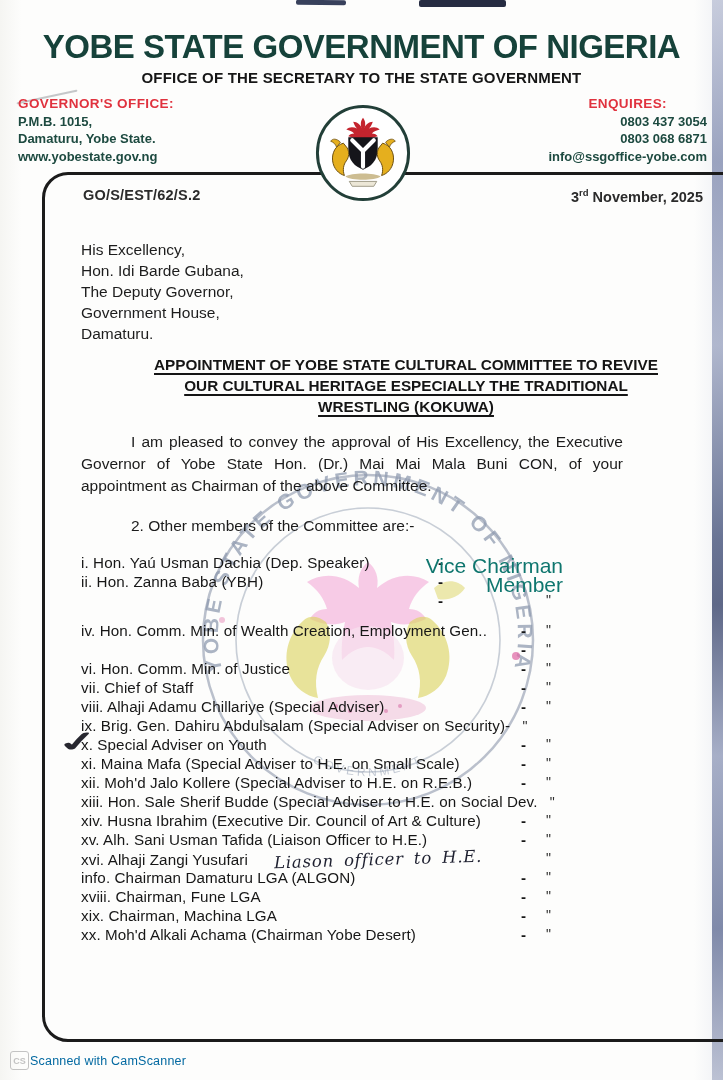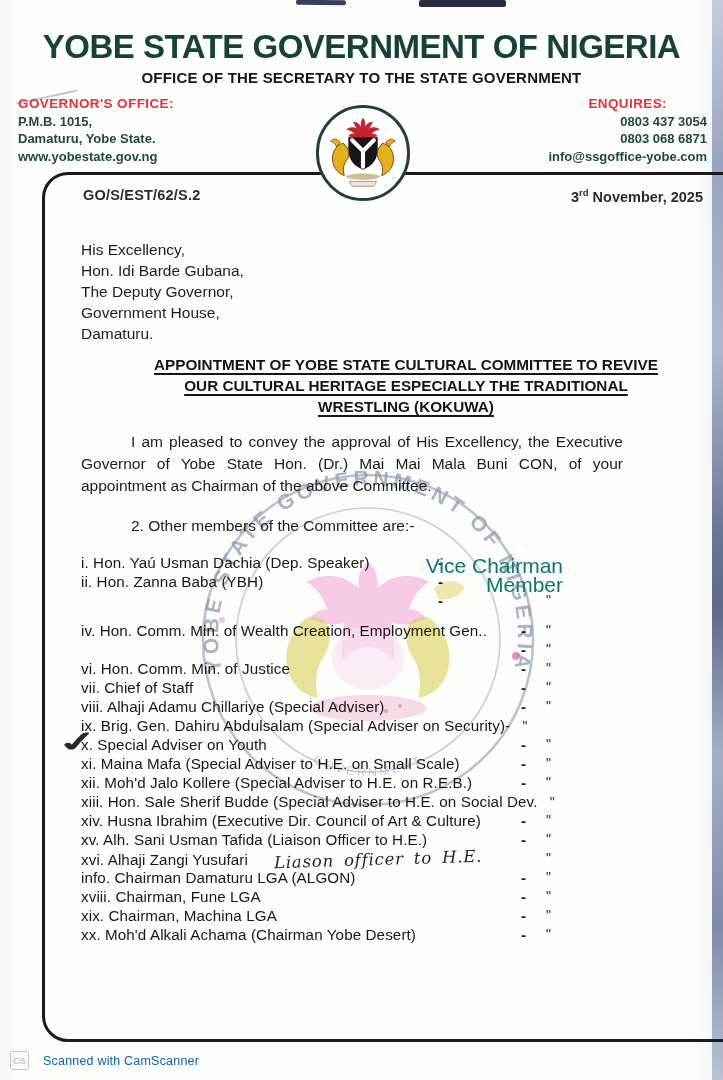--- a/index.html
+++ b/index.html
@@ -49,21 +49,21 @@
   .member-row.named .m-role{position:absolute;left:auto;right:20px;font-size:21px;color:#0f766e;}
   .member-row.inline-role .m-role{position:static;margin-left:8px;}
   .member-row.crossed::before{content:"\2713";position:absolute;left:-24px;top:-8px;font-size:27px;font-weight:bold;color:#15151e;
     transform:scaleX(1.9) rotate(-10deg);transform-origin:left center;opacity:.92;}
   .handwriting{display:inline-block;margin-left:26px;font-family:"DejaVu Serif",serif;font-style:italic;font-size:16.5px;
     color:#1e2030;letter-spacing:.8px;word-spacing:4px;transform:rotate(-1.8deg);}
   .handwriting:empty{display:none;}
   
   .seal{position:absolute;left:153px;top:295px;width:340px;height:340px;z-index:1;pointer-events:none;}
   
-  .footer{position:absolute;left:10px;top:1051px;display:flex;align-items:center;gap:14px;}
+  .footer{position:absolute;left:10px;top:1051px;display:flex;align-items:center;gap:1px;}
   .cs-badge{width:17px;height:17px;border:1.5px solid #c3c3c3;border-radius:3px;color:#c3c3c3;font-size:9px;font-weight:bold;
     display:flex;align-items:center;justify-content:center;}
   .cs-text{font-size:12.5px;color:#0369a1;letter-spacing:.2px;}
 </style>
 </head>
 <body>
 
 <div class="artifact-bar1"></div>
 <div class="artifact-bar2"></div>
 <div class="scratch"></div>

